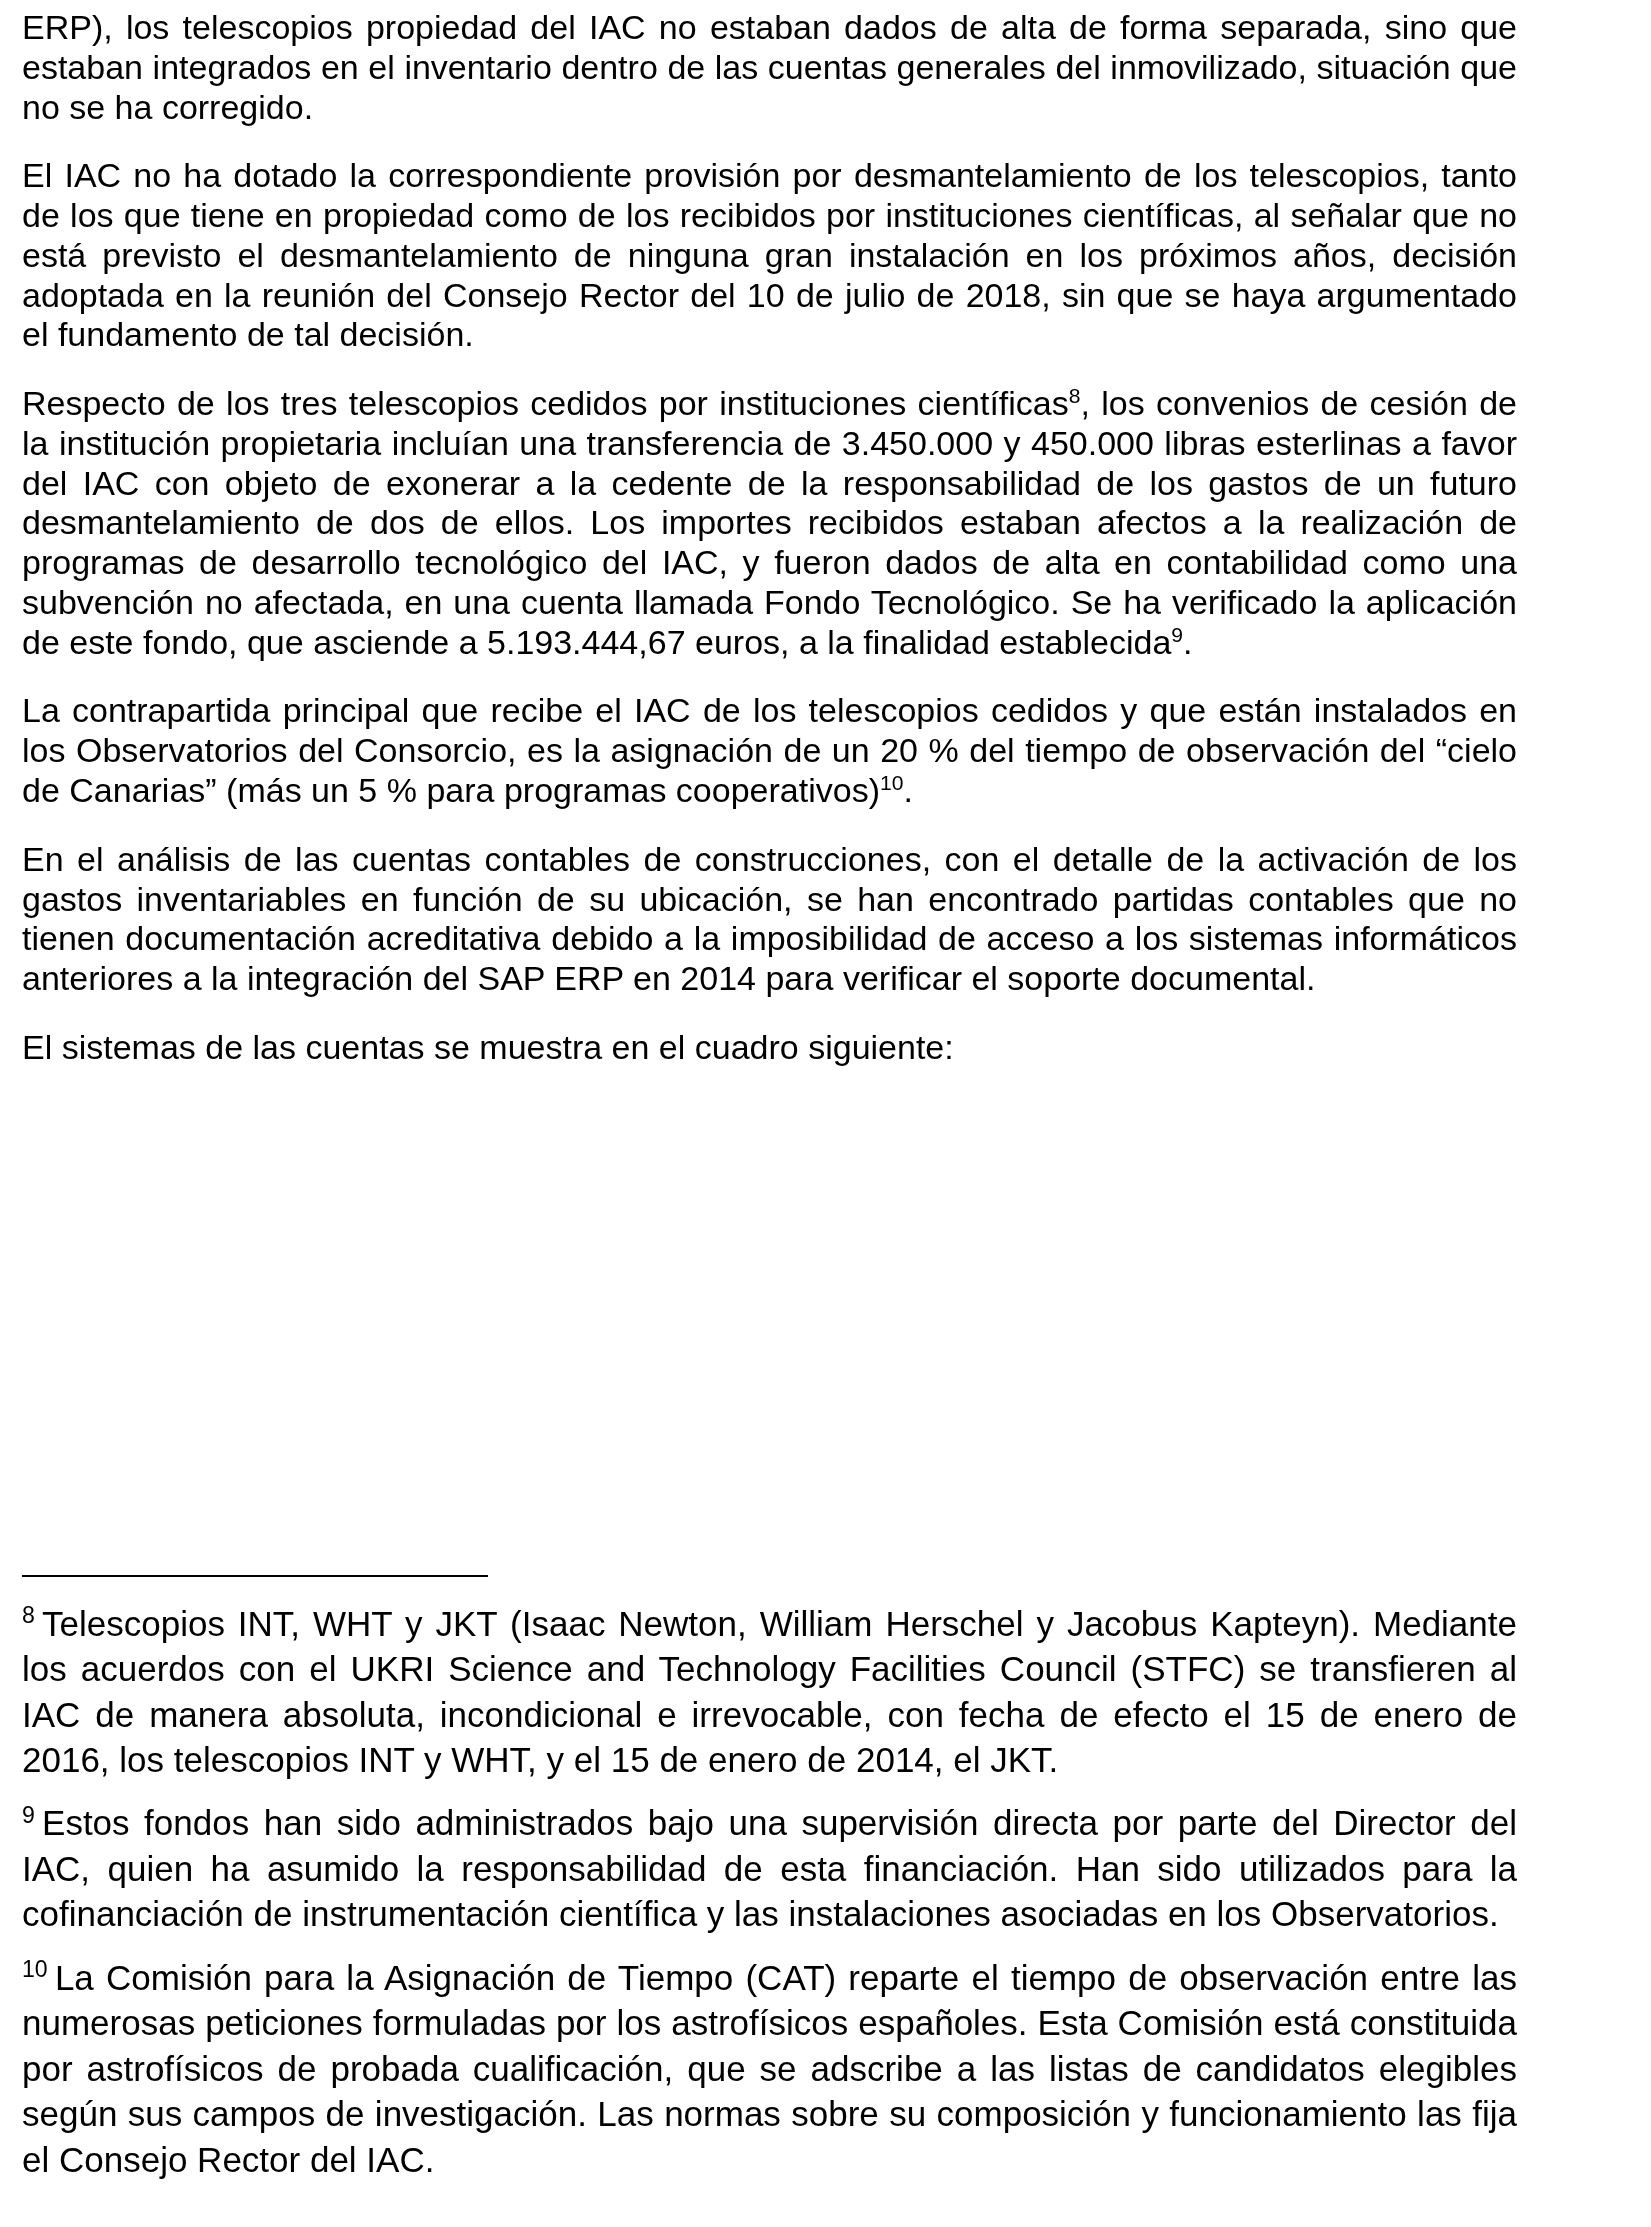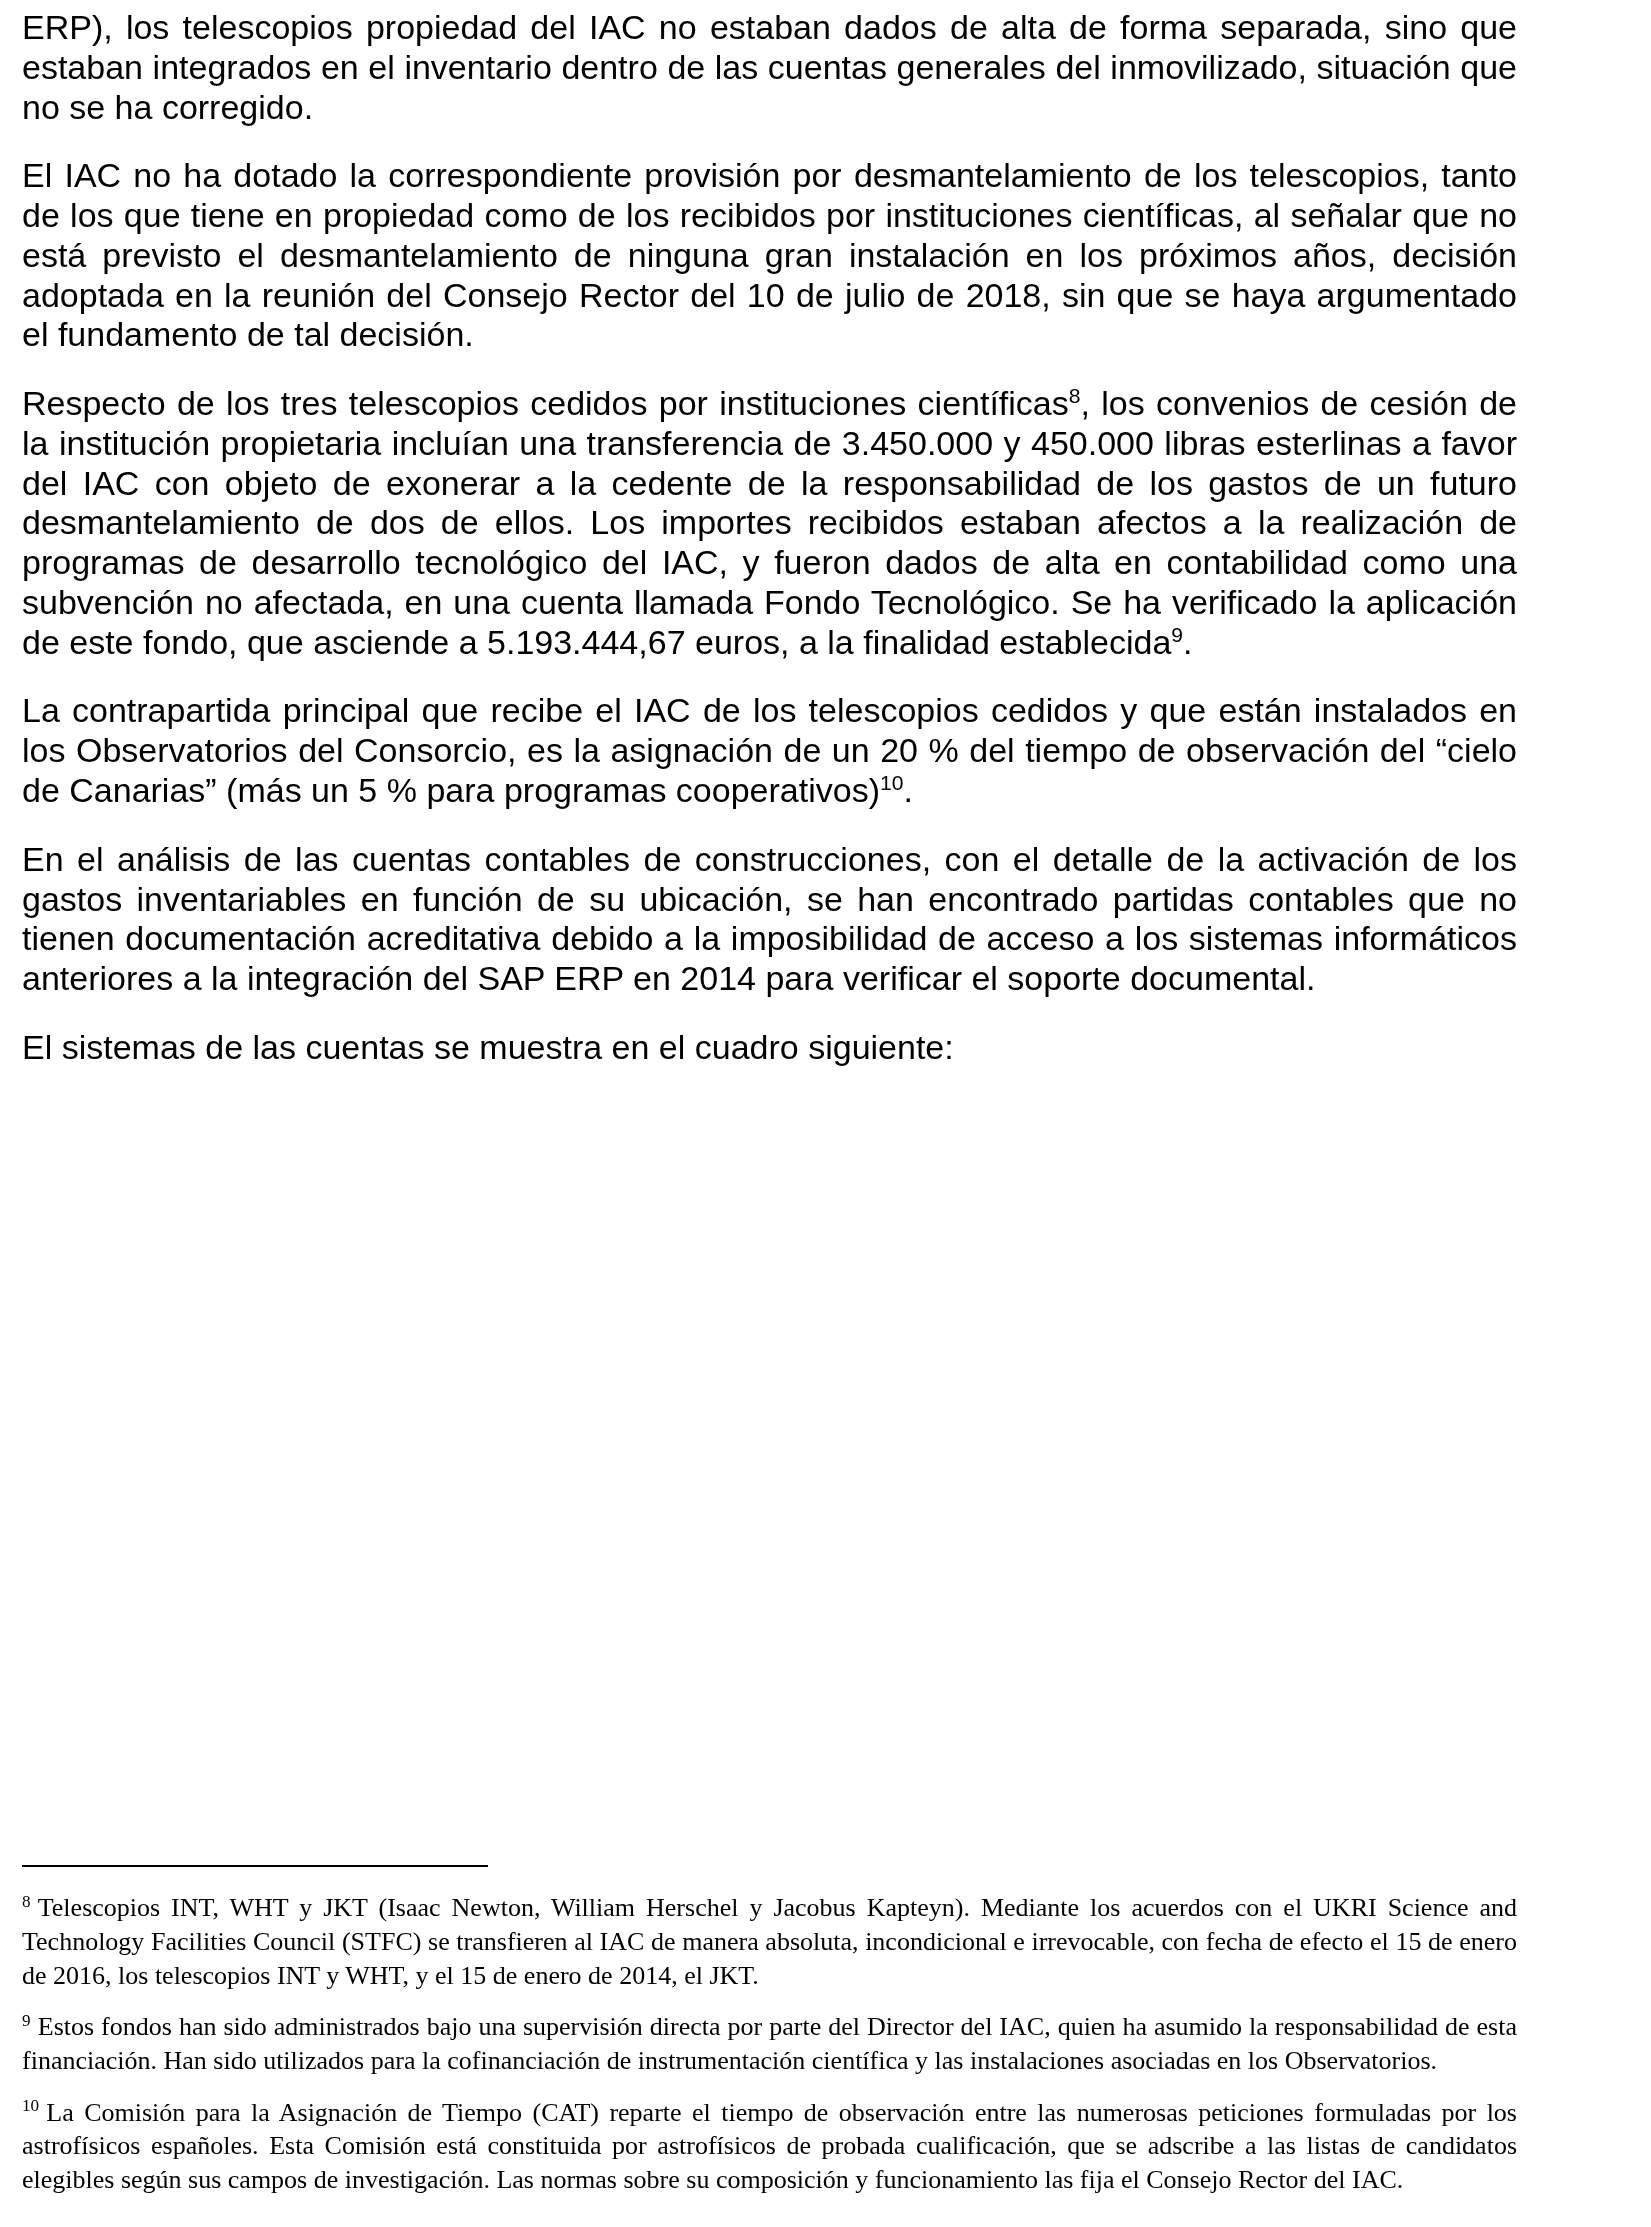--- a/index.html
+++ b/index.html
@@ -7,21 +7,21 @@
     padding: 0;
     background: #ffffff;
   }
   .page {
     position: relative;
     width: 1538px;
     height: 2227px;
     box-sizing: border-box;
     background: #ffffff;
     color: #000000;
-    padding: 8px 21px 14px 22px;
+    padding: 8px 21px 29px 22px;
     display: flex;
     flex-direction: column;
     font-family: "Liberation Sans", "DejaVu Sans", sans-serif;
     font-size: 34px;
     line-height: 1.17;
     overflow: hidden;
   }
   .body-text p {
     margin: 0 0 29px 0;
     text-align: justify;
@@ -29,23 +29,22 @@
   .body-text p.last {
     margin-bottom: 0;
   }
   .body-text sup {
     font-size: 0.62em;
     line-height: 0;
     vertical-align: super;
   }
   .footnotes {
     margin-top: auto;
-    font-size: 26px;
+    font-size: 35px;
     line-height: 1.3;
-    font-family: Liberation Serif, serif;
   }
   .footnote-separator {
     width: 466px;
     height: 0;
     border: none;
     border-top: 2.4px solid #000000;
     margin: 0 0 24px 0;
   }
   .footnote {
     margin: 0 0 17.7px 0;

